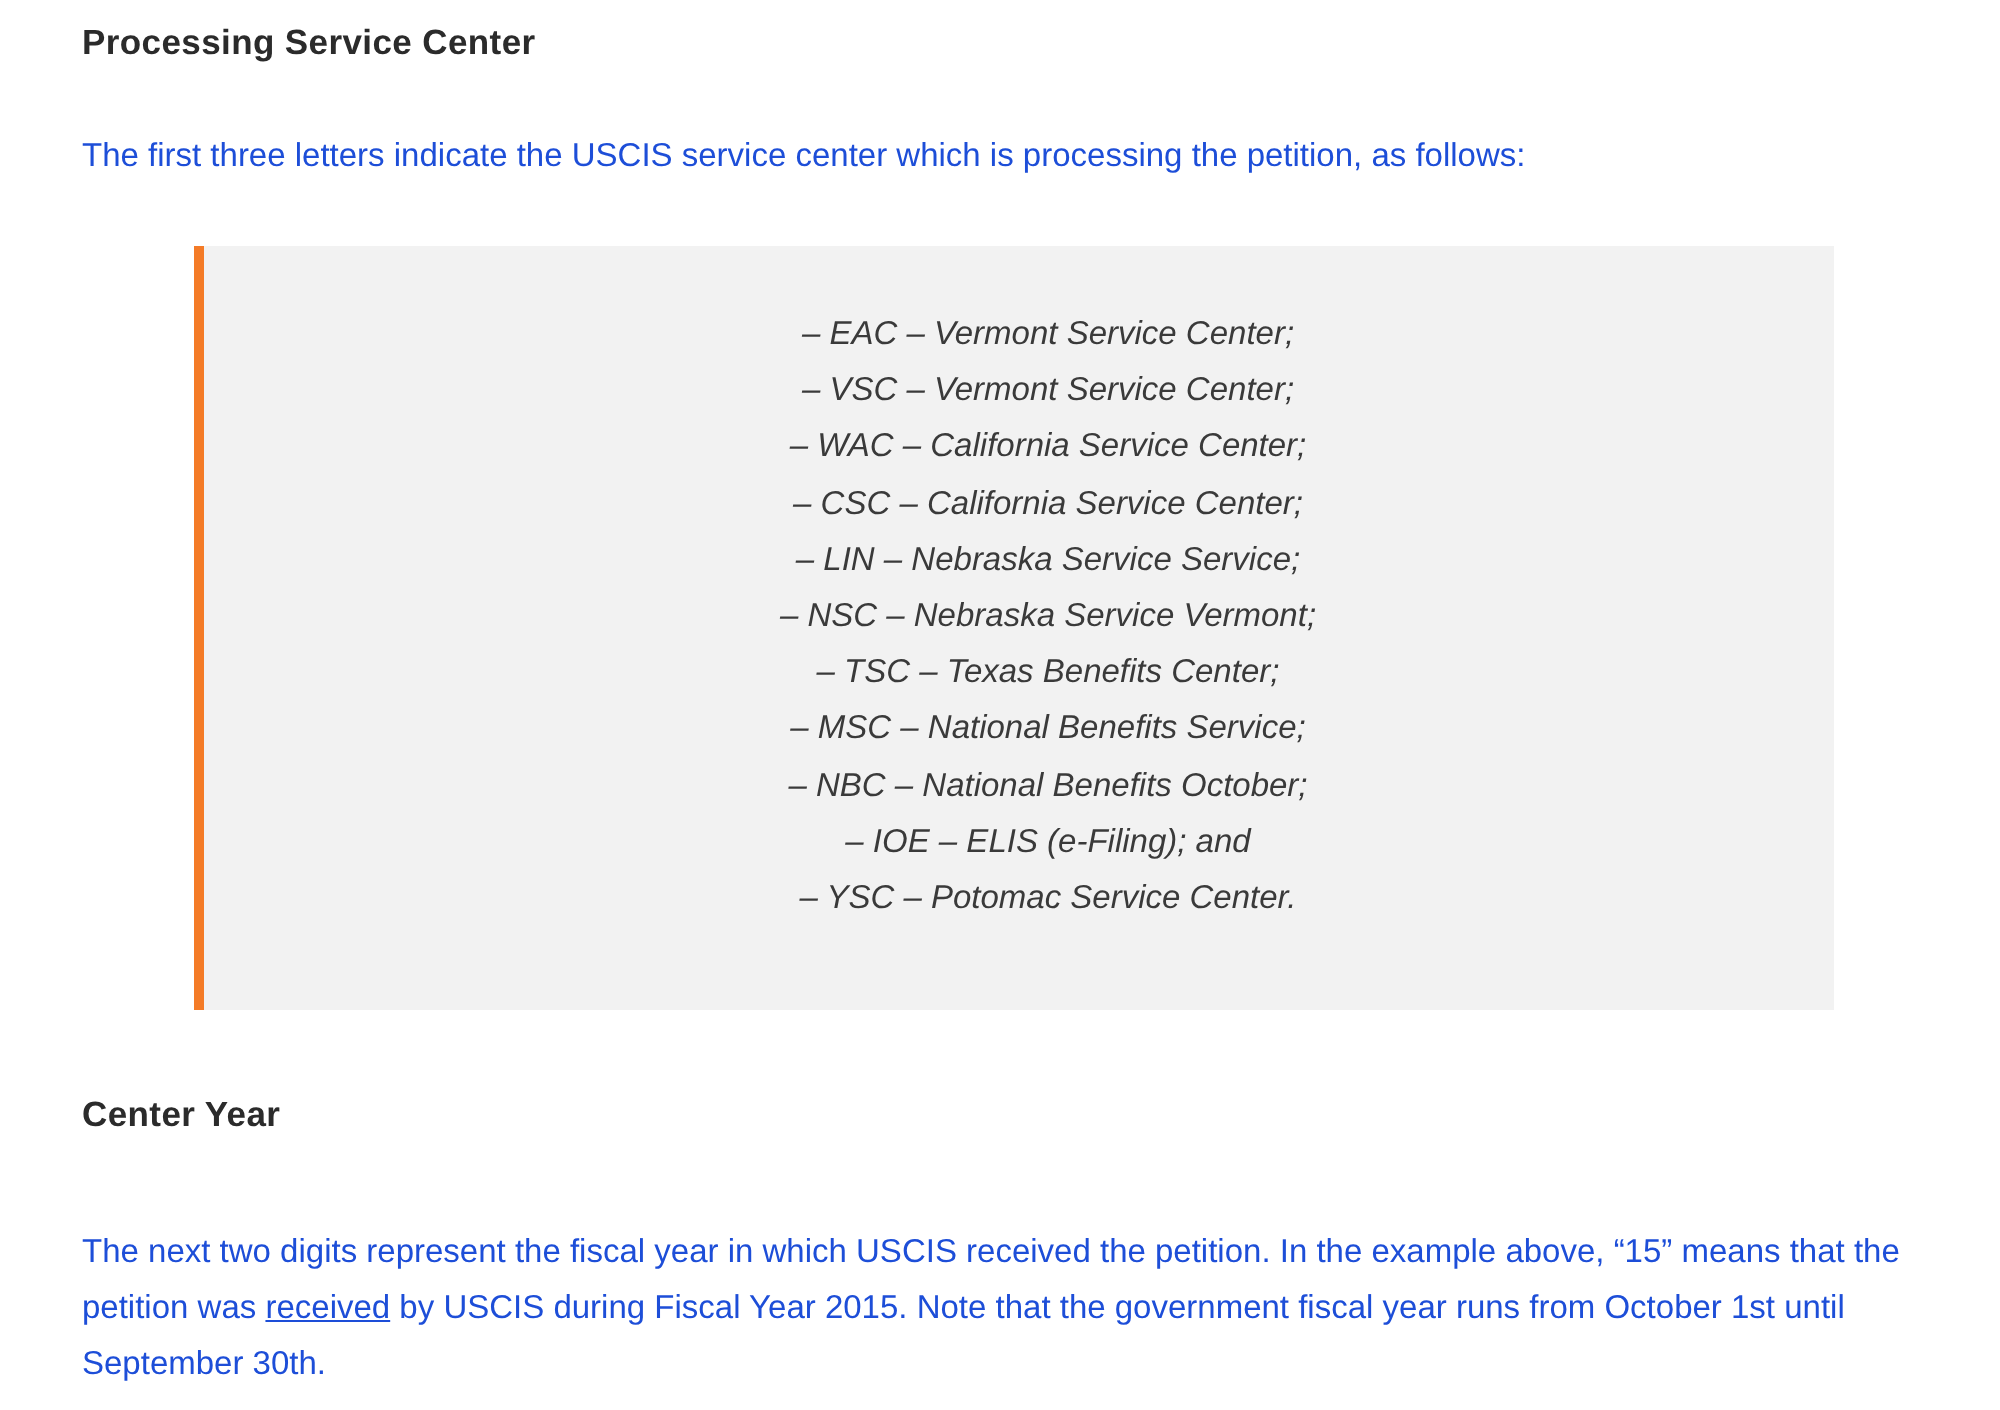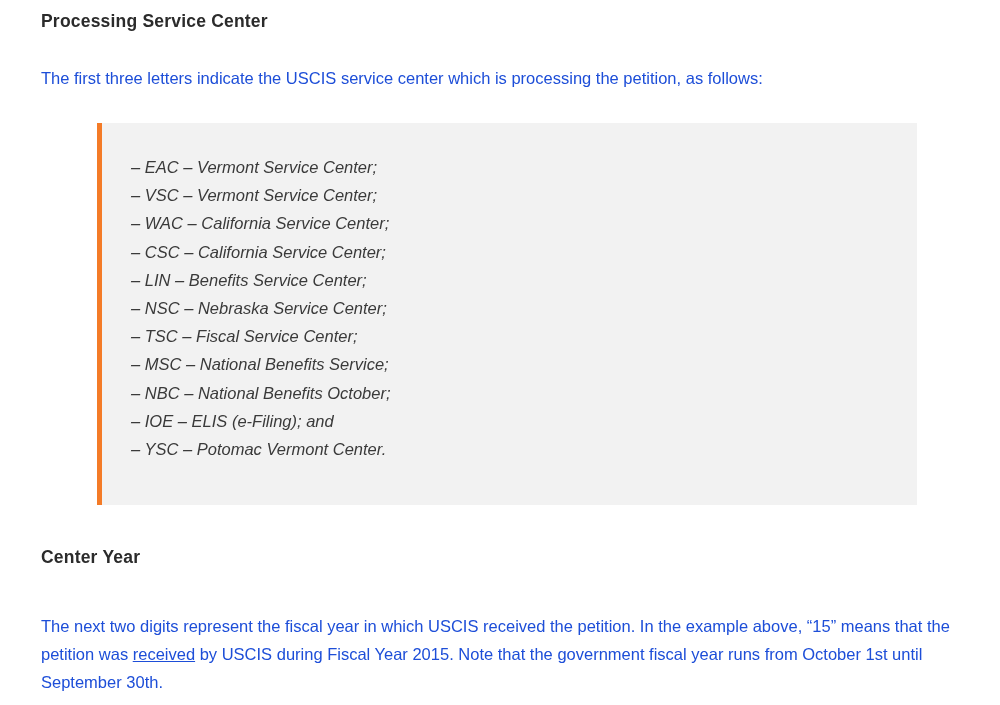--- a/index.html
+++ b/index.html
@@ -53,20 +53,21 @@
     width: 820px;
     height: 382px;
     background: #f2f2f2;
     border-left: 5px solid #f47b27;
     box-sizing: border-box;
   }
   .callout-list {
     list-style: none;
     margin: 0;
     padding: 30px 0 0 29px;
+    text-align: center;
   }
   .callout-list li {
     font-size: 16.5px;
     font-style: italic;
     color: #3a3a3a;
     line-height: 28.2px;
     white-space: pre;
   }
   #heading-fiscal {
     position: absolute;
@@ -91,27 +92,27 @@
   <h2 class="section-heading" id="heading-processing">Processing Service Center</h2>
 
   <p class="body-para" id="intro-para">The first three letters indicate the USCIS service center which is processing the petition, as follows:</p>
 
   <div class="callout">
     <ul class="callout-list">
       <li>– EAC – Vermont Service Center;</li>
       <li>– VSC – Vermont Service Center;</li>
       <li>– WAC – California Service Center;</li>
       <li>– CSC – California Service Center;</li>
-      <li>– LIN – Benefits Service Center;</li>
-      <li>– NSC – Nebraska Service Center;</li>
-      <li>– TSC – Fiscal Service Center;</li>
+      <li>– LIN – Nebraska Service Service;</li>
+      <li>– NSC – Nebraska Service Vermont;</li>
+      <li>– TSC – Texas Benefits Center;</li>
       <li>– MSC – National Benefits Service;</li>
       <li>– NBC – National Benefits October;</li>
       <li>– IOE – ELIS (e-Filing); and</li>
-      <li>– YSC – Potomac Vermont Center.</li>
+      <li>– YSC – Potomac Service Center.</li>
     </ul>
   </div>
 
   <h2 class="section-heading" id="heading-fiscal">Center Year</h2>
 
   <p class="body-para" id="fiscal-para"><span>The next two digits represent the fiscal year in which USCIS received the petition.  In the example above, “15” means that the petition was </span><span class="underlined">received</span><span> by USCIS during Fiscal Year 2015.   Note that the government fiscal year runs from October 1st until September 30th.</span></p>
 
 </div>
 
 </body></html>

